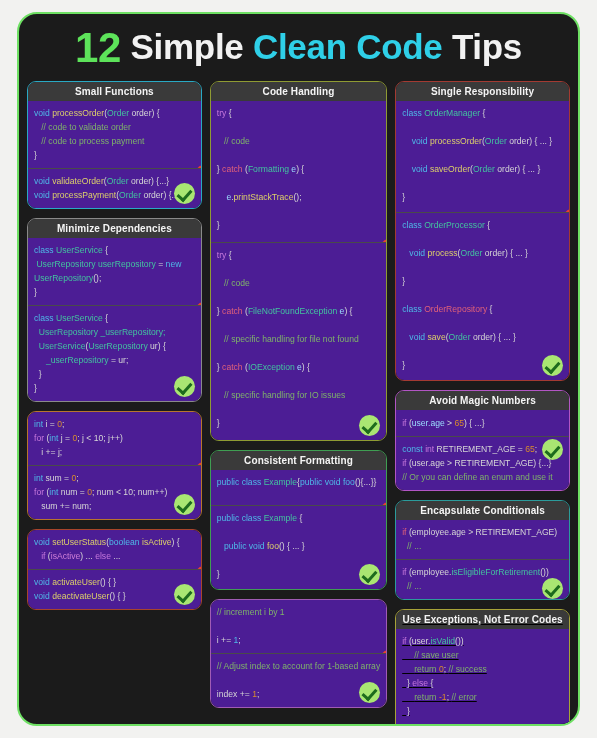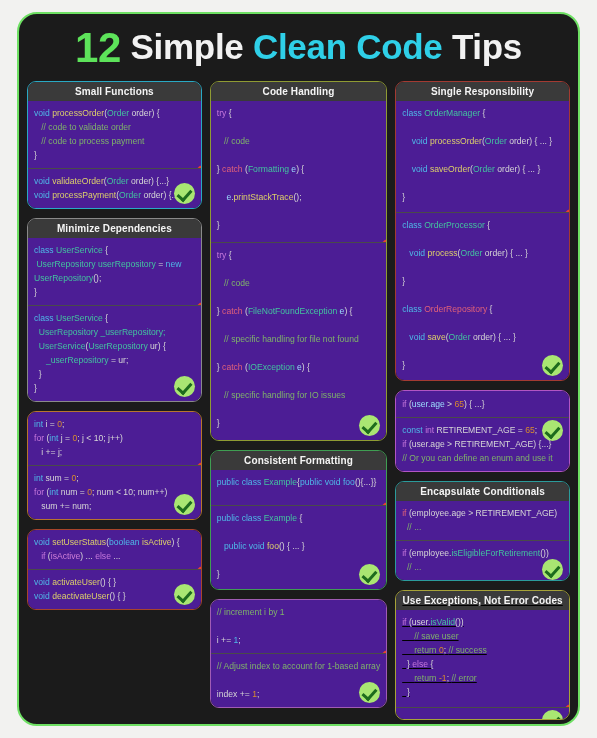--- a/index.html
+++ b/index.html
@@ -317,20 +317,21 @@
    <span class="type">void </span><span class="fn">save</span>(<span class="cls">Order </span><span class="pl">order</span>) { ... }
 
 }</div>
           <span class="mark good">
               <span class="tickwrap"></span>
             </span>
         </div>
       </div>
 
       <div class="card ac-pink">
+        <div class="hdr">Avoid Magic Numbers</div>
         <div class="blk" style="padding:6px">
           <div class="code"><span class="kw">if </span>(<span class="var">user.age</span> &gt; <span class="num2">65</span>) { ...}</div>
           <span class="mark bad" style="bottom:0px"><span class="xmark"></span></span>
         </div>
         <div class="blk">
           <div class="code"><span class="type">const </span><span class="kw">int </span>RETIREMENT_AGE = <span class="num2">65</span>;
 <span class="kw">if </span>(user.age &gt; RETIREMENT_AGE) {...}
 <span class="cmt">// Or you can define an enum and use it</span></div>
           <span class="mark good" style="top:2px;bottom:auto">
               <span class="tickwrap"></span>

